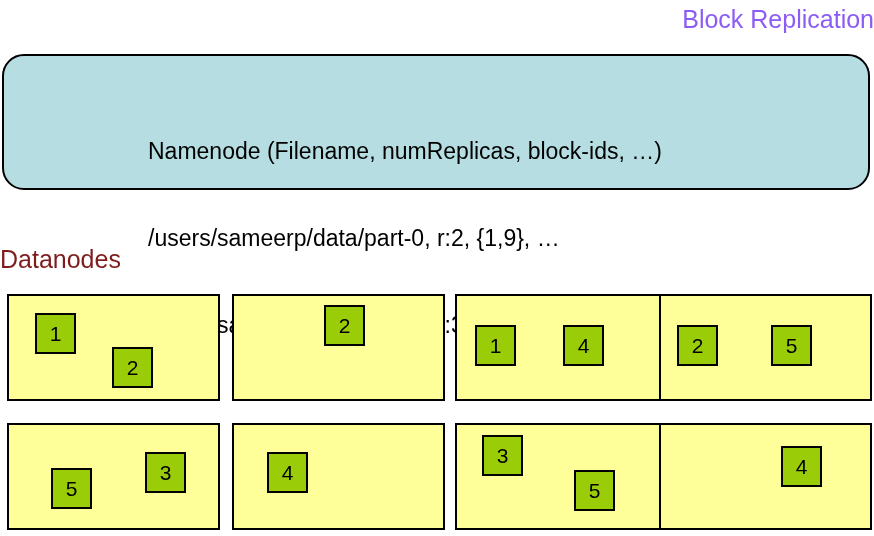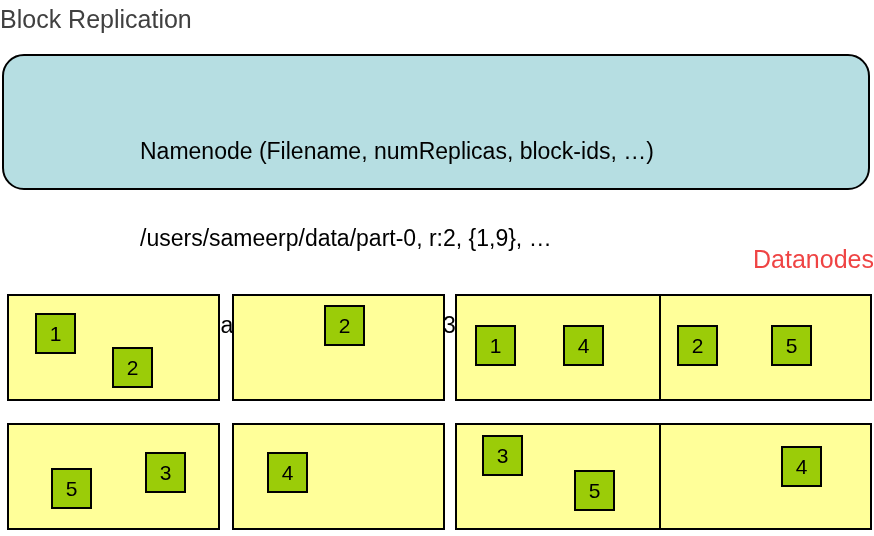--- a/index.html
+++ b/index.html
@@ -18,24 +18,24 @@
     background: #ffffff;
     overflow: hidden;
   }
 
   
   .diagram-title {
     position: absolute;
     left: 0;
     top: 4px;
     width: 874px;
-    text-align: left;
+    text-align: right;
     font-size: 25px;
     line-height: 30px;
-    color: #404040;
+    color: #8b5cf6;
     letter-spacing: 0px;
     white-space: nowrap;
   }
 
   
   .namenode-box {
     position: absolute;
     left: 2px;
     top: 54px;
     width: 868px;
@@ -50,32 +50,33 @@
     left: 136px;
     top: 23px;
     font-size: 23px;
     line-height: 29px;
     color: #000000;
     white-space: pre;
   }
   .namenode-line {
     display: block;
     white-space: pre;
+    margin-left: 8px;
   }
 
   
   .datanodes-label {
     position: absolute;
     left: 0;
     top: 244px;
     width: 874px;
-    text-align: right;
+    text-align: left;
     font-size: 25px;
     line-height: 30px;
-    color: #ef4444;
+    color: #7f1d1d;
     white-space: nowrap;
   }
 
   
   .datanode {
     position: absolute;
     box-sizing: border-box;
     background: #ffff99;
     border: 2px solid #000000;
     width: 213px;

